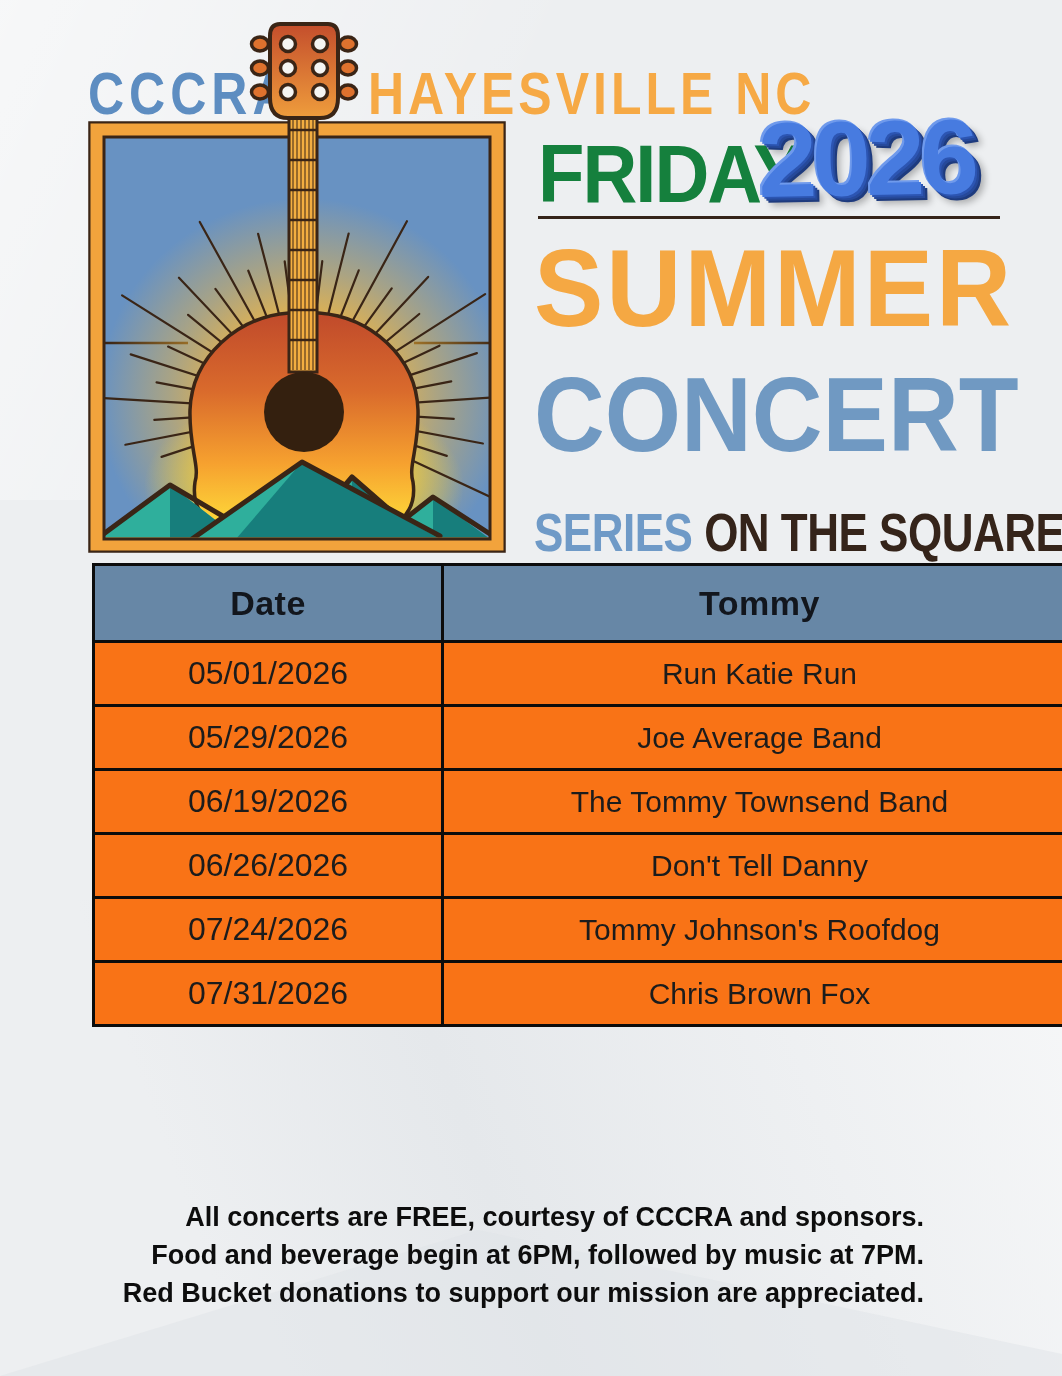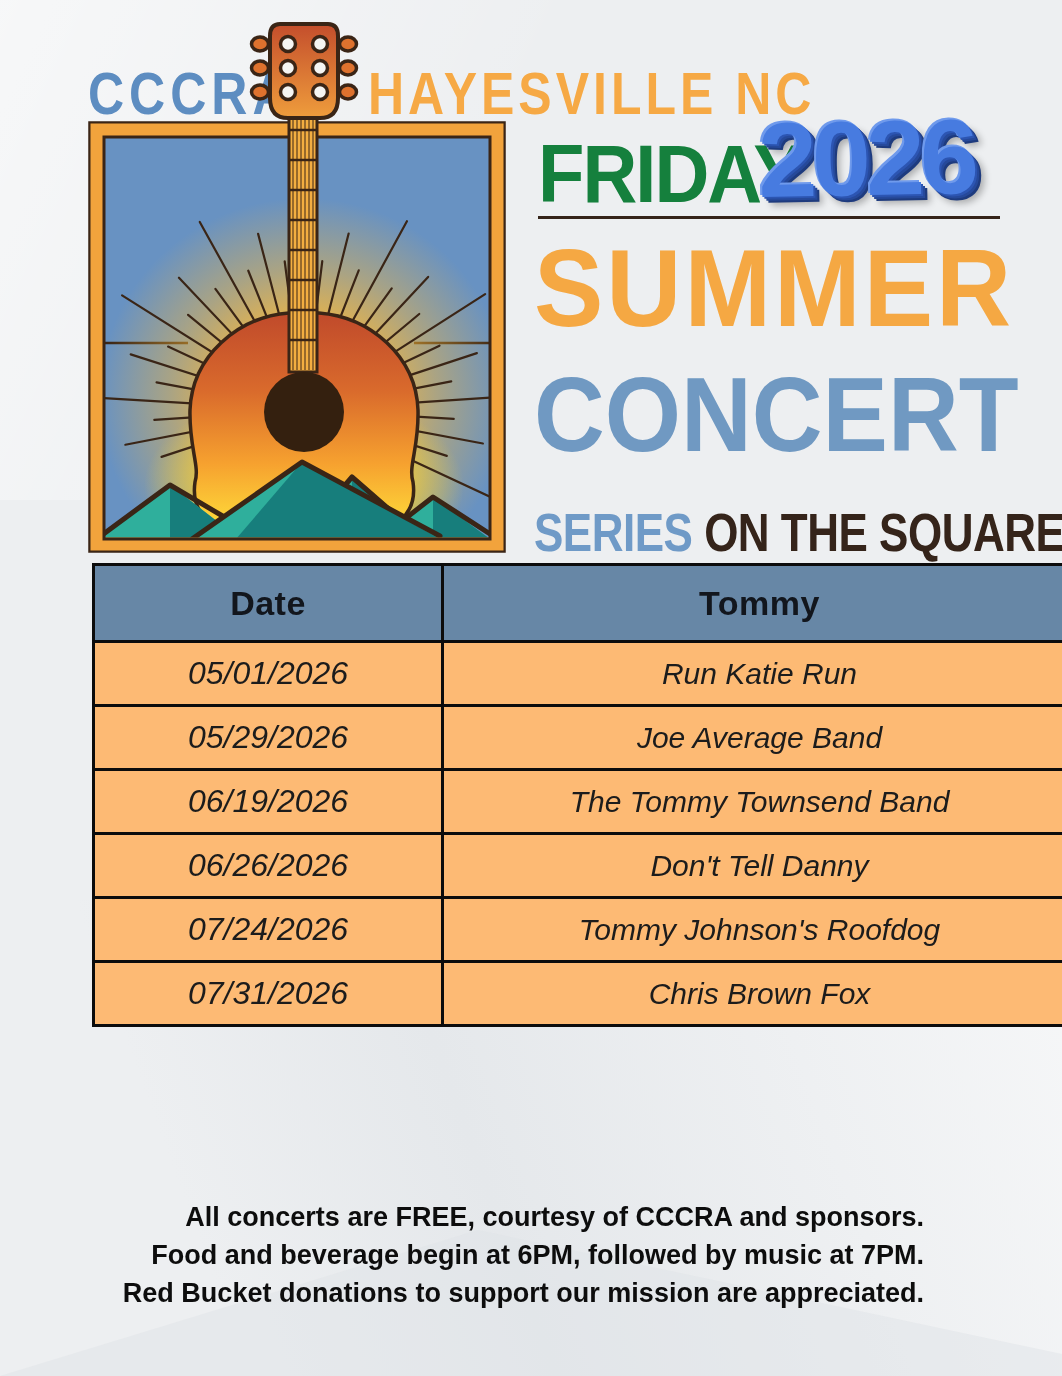--- a/index.html
+++ b/index.html
@@ -46,21 +46,21 @@
   .series-line .cond{transform:scaleY(1.22);}
   .series-word{color:#6f9ac7;}
   .venue-word{color:#35241a;}
 
   table.schedule{position:absolute;left:92px;top:563px;width:986px;
     border-collapse:collapse;table-layout:fixed;}
   table.schedule th,table.schedule td{
     border:3px solid #0c0c0c;text-align:center;vertical-align:middle;}
   table.schedule th{height:72px;background:#6787a6;color:#12161d;
     font-size:34px;font-weight:bold;letter-spacing:.5px;}
-  table.schedule td{height:59px;background:#fdba74;color:#1c1c1c;font-size:30px;font-style:italic;}
+  table.schedule td{height:59px;background:#f97316;color:#1c1c1c;font-size:30px;}
   table.schedule td.date{font-size:32px;}
   col.c-date{width:349px;}
 
   .footer{left:0;top:1198px;width:924px;text-align:right;
     font-size:27px;font-weight:bold;color:#0d0d0d;line-height:38px;
     white-space:normal;}
 
   svg .ray{stroke:#3a2516;stroke-width:2.2;stroke-linecap:round;}
 </style>
 </head>

